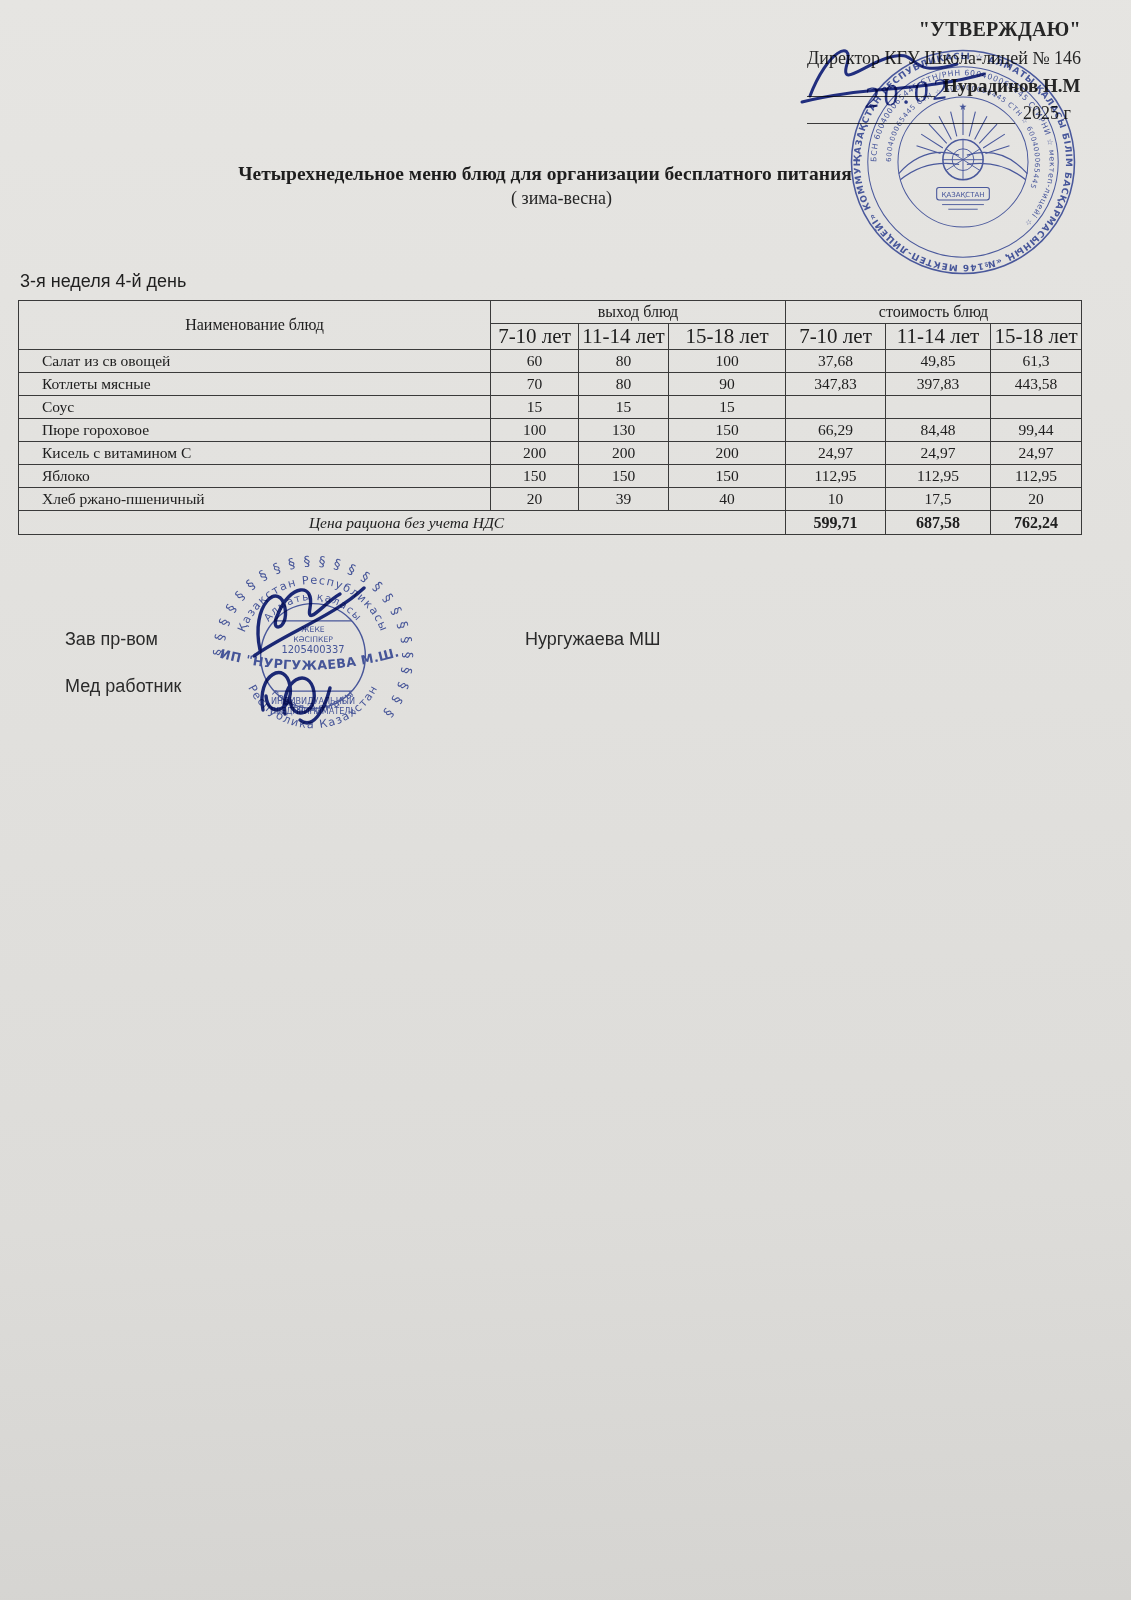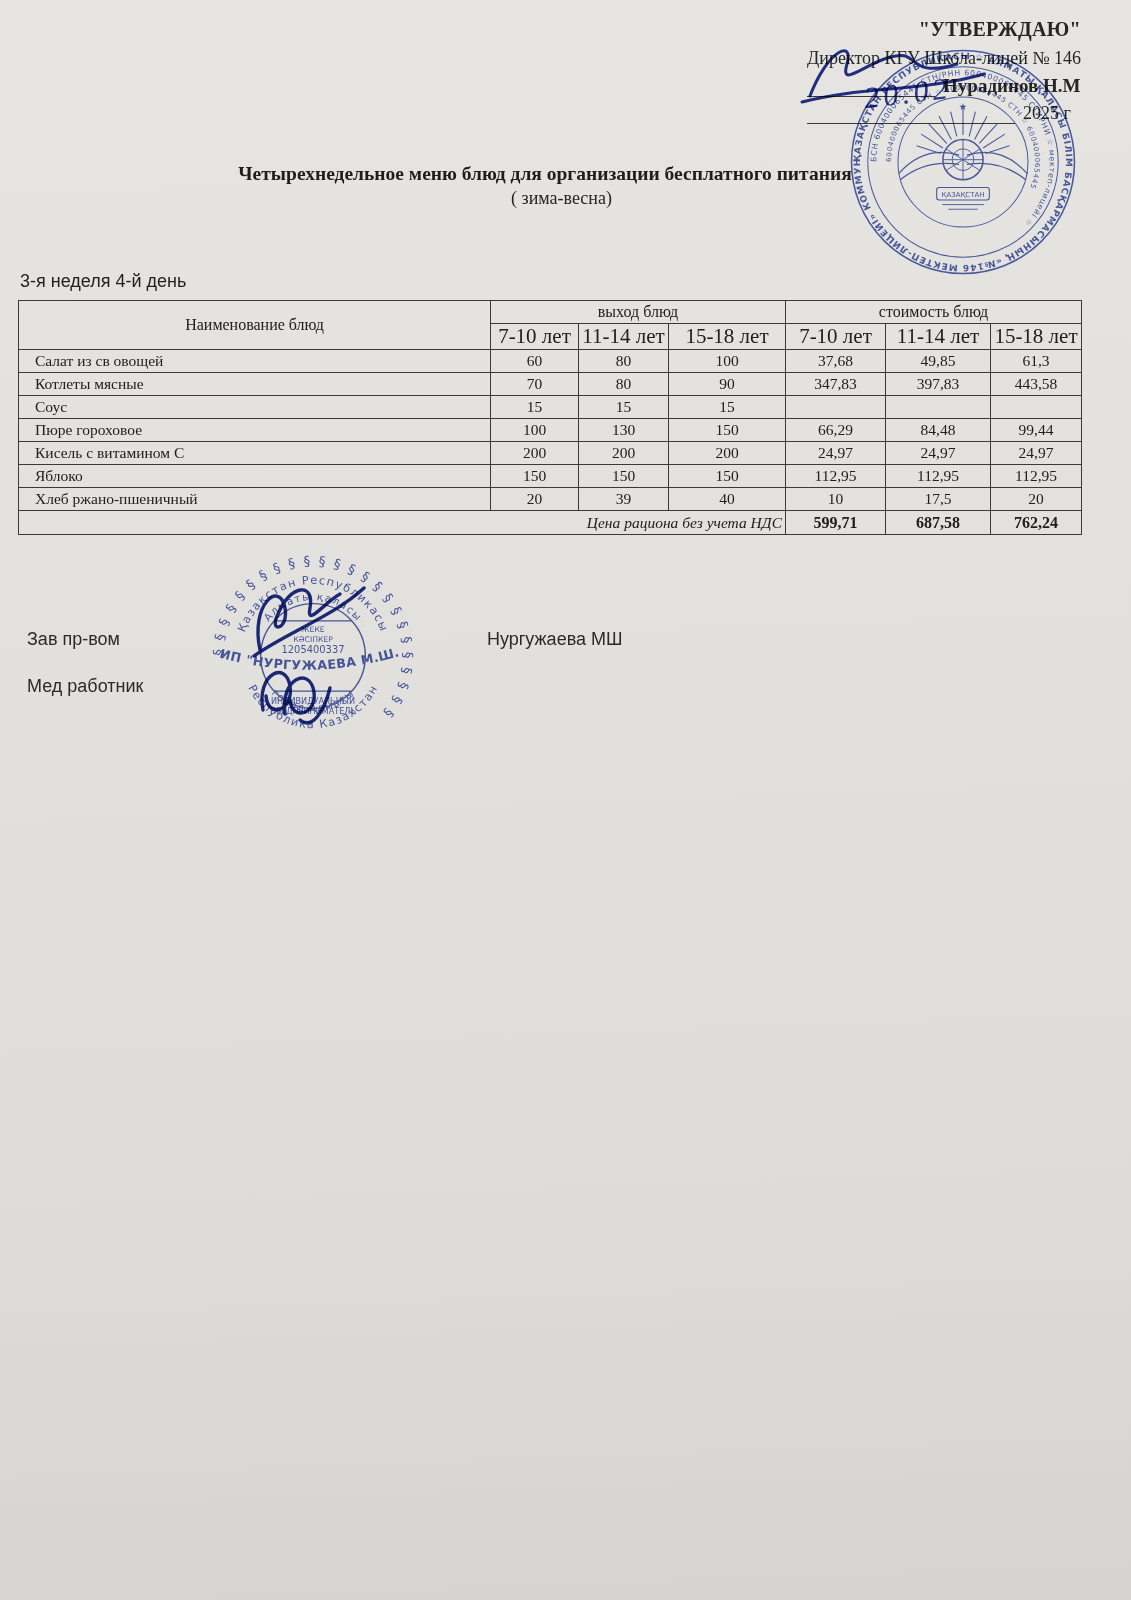--- a/index.html
+++ b/index.html
@@ -43,29 +43,29 @@
     font-family:"Liberation Serif",serif;
   }
   table.menu td{
     border:1.4px solid #3a3a3a;
     font-size:15.5px;color:#202020;
     text-align:center;vertical-align:middle;
     padding:0 3px;height:22px;overflow:hidden;white-space:nowrap;
   }
   table.menu .hdr{font-size:16px;height:22px;}
   table.menu .age-hdr{font-size:21px;height:25px;}
-  table.menu td.name-cell{text-align:left;padding-left:16px;}
+  table.menu td.name-cell{text-align:left;padding-left:23px;}
   table.menu td.total-label{
-    text-align:right;padding-left:12px;font-style:italic;font-size:15.5px;height:23px;
+    text-align:center;padding-left:12px;font-style:italic;font-size:15.5px;height:23px;
   }
   table.menu td.total-num{font-weight:bold;font-size:16px;}
   
   .sign-label{
     position:absolute;font-family:"Liberation Sans",sans-serif;
-    font-size:18px;color:#2a2a2a;
+    font-size:18px;color:#2a2a2a;margin-left:38px;
   }
   .lbl-zav{top:629px;left:27px;}
   .lbl-med{top:676px;left:27px;}
   .lbl-name{top:629px;left:487px;}
   
   .stamp{position:absolute;mix-blend-mode:multiply;opacity:.92;}
   .ink{position:absolute;mix-blend-mode:multiply;}
   .stamp text{font-family:"DejaVu Sans",sans-serif;fill:#3f52a8;}
   .stamp .ring{stroke:#4355aa;fill:none;}
 </style>

